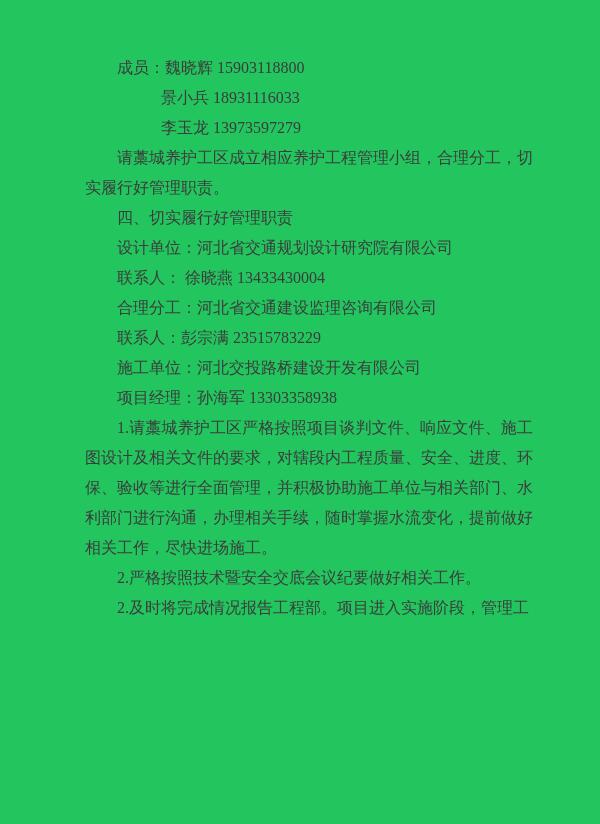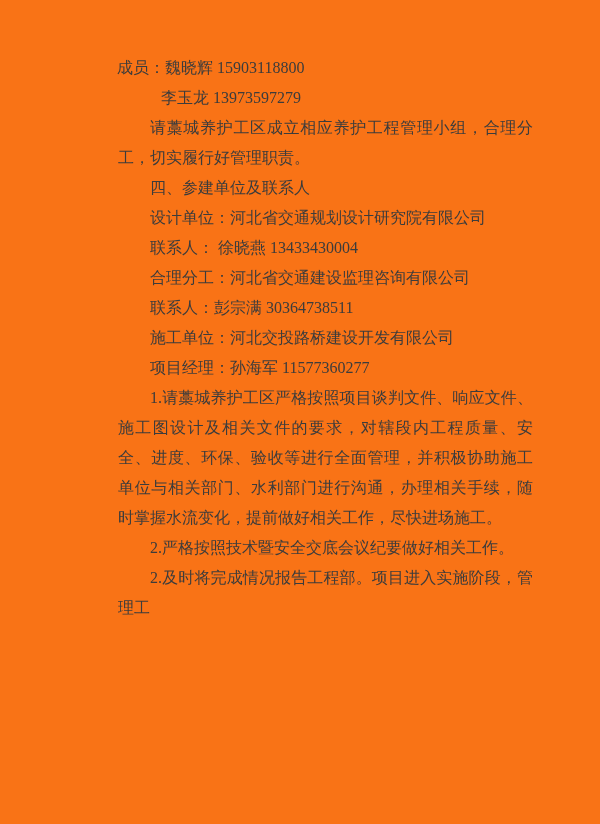--- a/index.html
+++ b/index.html
@@ -5,54 +5,54 @@
   html, body {
     margin: 0;
     padding: 0;
     background: #ffffff;
   }
   .page {
     position: relative;
     box-sizing: border-box;
     width: 600px;
     height: 824px;
-    background: #f97316;
+    background: #22c55e;
     padding: 53px 67px 0 85px;
     font-family: "Liberation Serif", "DejaVu Serif", serif;
     font-size: 16px;
     line-height: 30px;
     color: #3c3c3c;
     overflow: hidden;
   }
   .line {
     margin: 0;
     padding: 0;
     text-align: justify;
   }
   .indent {
     text-indent: 32px;
-    margin-left: 33px;
   }
   .member-first {
     text-indent: 32px;
   }
   .member-cont {
     padding-left: 76px;
   }
 </style>
 </head>
 <body>
 
 <div class="page">
   <p class="line member-first">成员：魏晓辉 15903118800</p>
+  <p class="line member-cont">景小兵 18931116033</p>
   <p class="line member-cont">李玉龙 13973597279</p>
   <p class="line indent">请藁城养护工区成立相应养护工程管理小组，合理分工，切实履行好管理职责。</p>
-  <p class="line indent">四、参建单位及联系人</p>
+  <p class="line indent">四、切实履行好管理职责</p>
   <p class="line indent">设计单位：河北省交通规划设计研究院有限公司</p>
   <p class="line indent">联系人： 徐晓燕 13433430004</p>
   <p class="line indent">合理分工：河北省交通建设监理咨询有限公司</p>
-  <p class="line indent">联系人：彭宗满 30364738511</p>
+  <p class="line indent">联系人：彭宗满 23515783229</p>
   <p class="line indent">施工单位：河北交投路桥建设开发有限公司</p>
-  <p class="line indent">项目经理：孙海军 11577360277</p>
+  <p class="line indent">项目经理：孙海军 13303358938</p>
   <p class="line indent">1.请藁城养护工区严格按照项目谈判文件、响应文件、施工图设计及相关文件的要求，对辖段内工程质量、安全、进度、环保、验收等进行全面管理，并积极协助施工单位与相关部门、水利部门进行沟通，办理相关手续，随时掌握水流变化，提前做好相关工作，尽快进场施工。</p>
   <p class="line indent">2.严格按照技术暨安全交底会议纪要做好相关工作。</p>
   <p class="line indent">2.及时将完成情况报告工程部。项目进入实施阶段，管理工</p>
 </div>
 
 </body></html>

